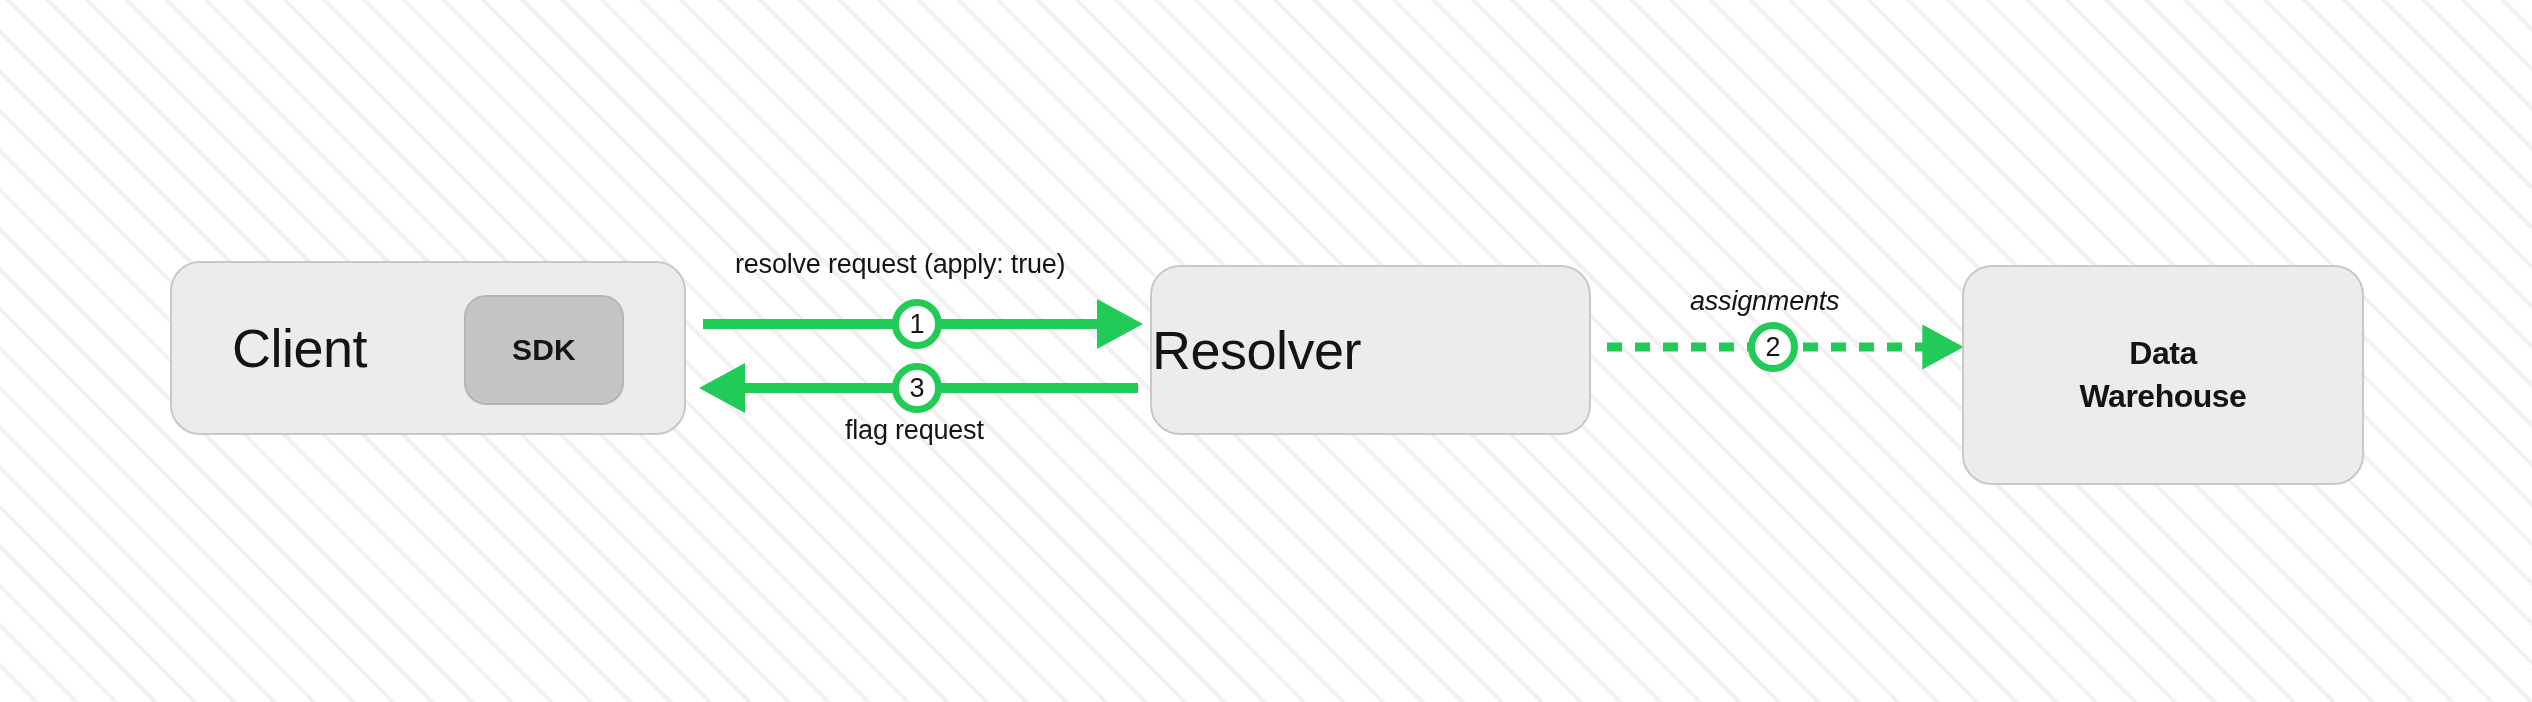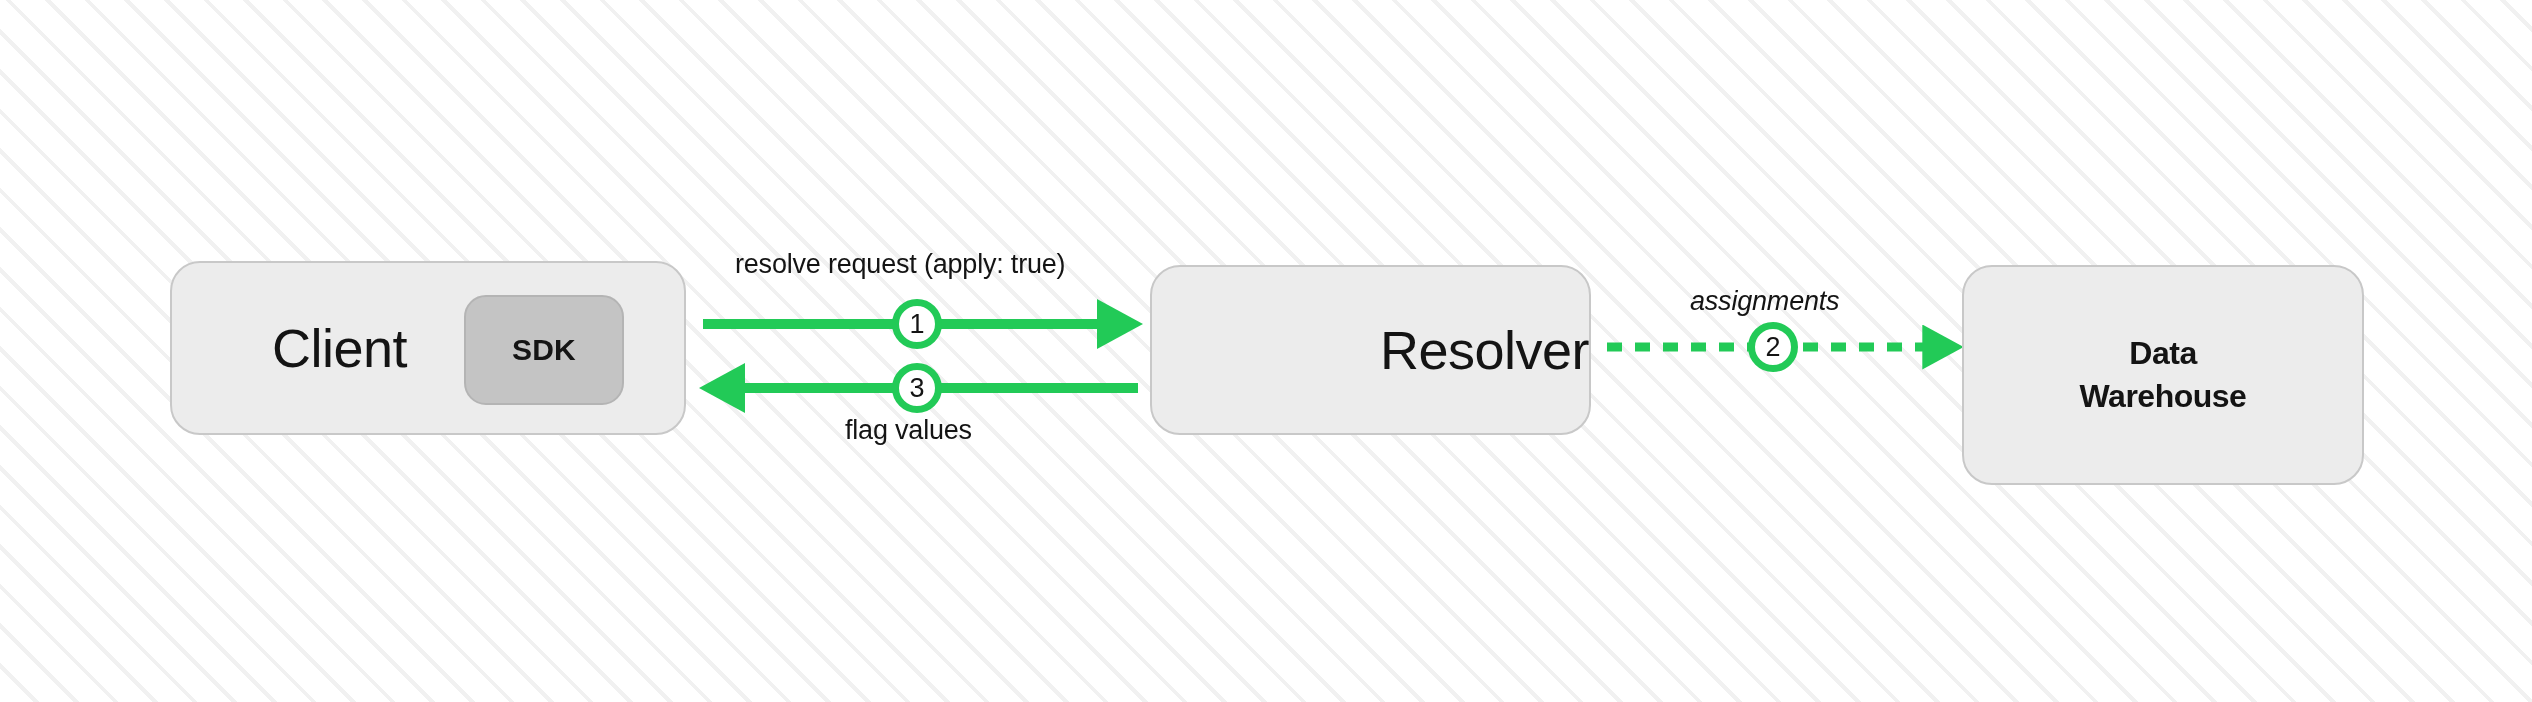--- a/index.html
+++ b/index.html
@@ -45,21 +45,20 @@
     white-space: pre-line;
   }
 
   
   #client-node {
     left: 170px;
     top: 261px;
     width: 516px;
     height: 174px;
     justify-content: flex-start;
-    padding-left: 40px;
   }
   #client-label {
     font-size: 54px;
     font-weight: 400;
     margin-left: 60px;
     line-height: 1;
   }
 
   #sdk-node {
     position: absolute;
@@ -81,21 +80,21 @@
     color: #141414;
     letter-spacing: 0.2px;
   }
 
   
   #resolver-node {
     left: 1150px;
     top: 265px;
     width: 441px;
     height: 170px;
-    justify-content: flex-end;
+    justify-content: flex-start;
   }
   #resolver-label {
     font-size: 54px;
     font-weight: 400;
     line-height: 1;
   }
 
   
   #warehouse-node {
     left: 1962px;
@@ -195,21 +194,21 @@
     <span class="node-label" id="resolver-label">Resolver</span>
   </div>
 
   <div class="node" id="warehouse-node">
     <span class="node-label" id="warehouse-label">Data
 Warehouse</span>
   </div>
 
   <div class="edge-label" id="label-resolve-request">resolve request (apply: true)</div>
 
-  <div class="edge-label" id="label-flag-values">flag values</div>
+  <div class="edge-label" id="label-flag-values">flag request</div>
 
   <div class="edge-label" id="label-assignments">assignments</div>
 
   <div class="step-badge" id="badge-1">1</div>
 
   <div class="step-badge" id="badge-3">3</div>
 
   <div class="step-badge" id="badge-2">2</div>
 
 </div>

